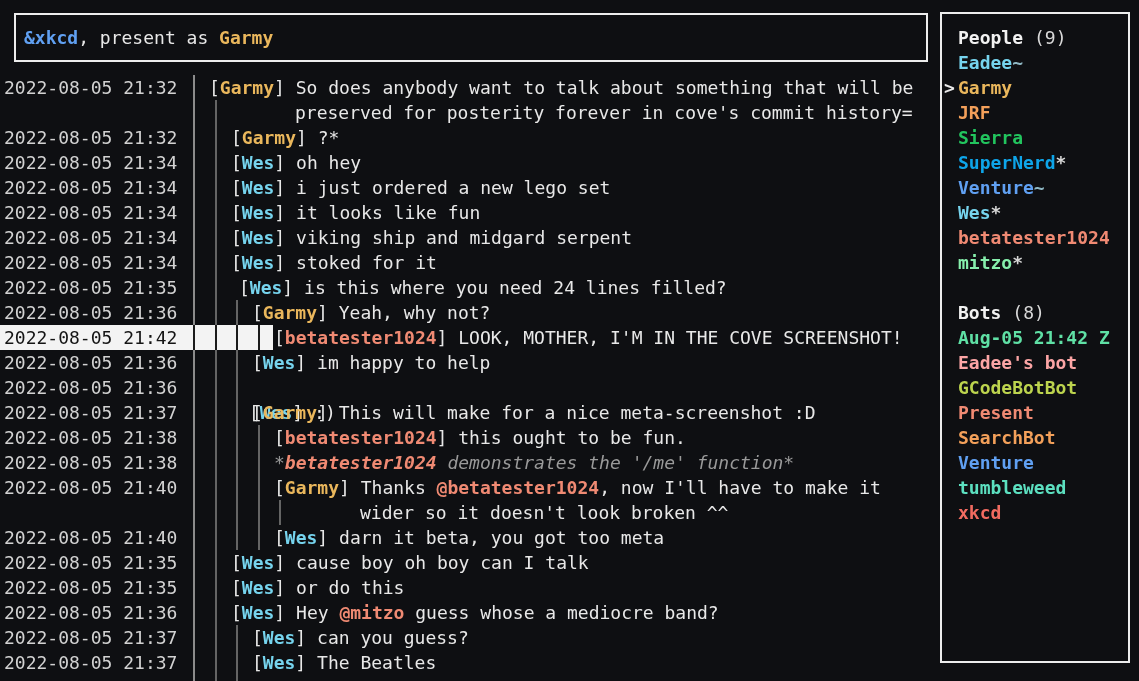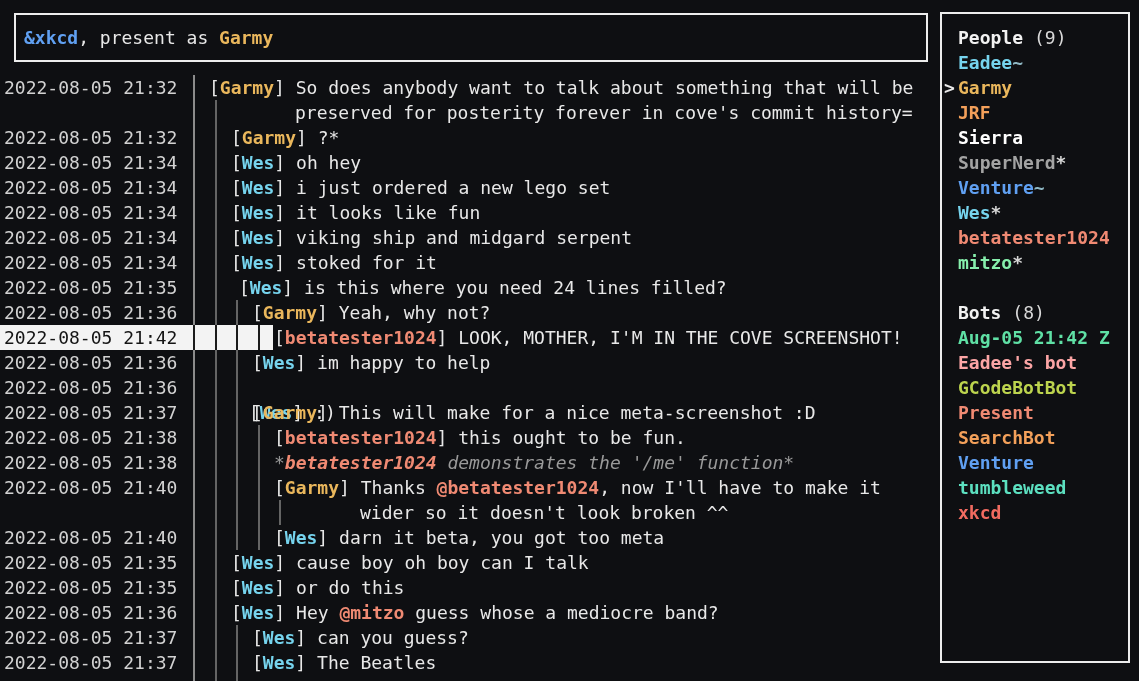--- a/index.html
+++ b/index.html
@@ -75,22 +75,22 @@
       <div class="crow" style="top: 575px;"><span class="ts">2022-08-05 21:37</span><span class="msg" style="left: 252px;"><span class="bkt">[</span><span class="nick" style="color: rgb(118, 212, 238);">Wes</span><span class="bkt">] </span><span>The Beatles</span></span></div>
     </div>
 
   <div id="sidebar">
     <div class="slist">
       <div class="srow"><span class="stitle">People</span><span class="scount">(9)</span></div>
       <div id="people-list">
           <div class="srow"><span style="color: rgb(118, 212, 238);">Eadee</span><span class="suffix" style="color: rgb(143, 184, 196);">~</span></div>
           <div class="srow"><span class="marker">&gt;</span><span style="color: rgb(234, 183, 92);">Garmy</span></div>
           <div class="srow"><span style="color: rgb(243, 160, 90);">JRF</span></div>
-          <div class="srow"><span style="color: #ffffff;">Sierra</span></div>
-          <div class="srow"><span style="color: #a3a3a3;">SuperNerd</span><span class="suffix" style="color: rgb(214, 214, 214);">*</span></div>
+          <div class="srow"><span style="color: #22c55e;">Sierra</span></div>
+          <div class="srow"><span style="color: #0ea5e9;">SuperNerd</span><span class="suffix" style="color: rgb(214, 214, 214);">*</span></div>
           <div class="srow"><span style="color: rgb(96, 160, 242);">Venture</span><span class="suffix" style="color: rgb(143, 184, 196);">~</span></div>
           <div class="srow"><span style="color: rgb(118, 212, 238);">Wes</span><span class="suffix" style="color: rgb(214, 214, 214);">*</span></div>
           <div class="srow"><span style="color: rgb(240, 138, 115);">betatester1024</span></div>
           <div class="srow"><span style="color: #86efac;">mitzo</span><span class="suffix" style="color: rgb(214, 214, 214);">*</span></div>
         </div>
       <div class="spacer"></div>
       <div class="srow"><span class="stitle">Bots</span><span class="scount">(8)</span></div>
       <div id="bots-list">
           <div class="srow"><span style="color: rgb(95, 224, 165);">Aug-05 21:42 Z</span></div>
           <div class="srow"><span style="color: #fca5a5;">Eadee's bot</span></div>

